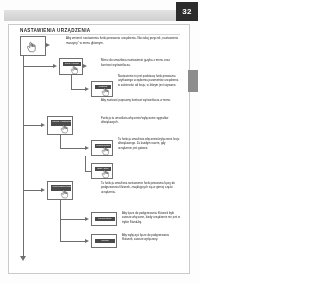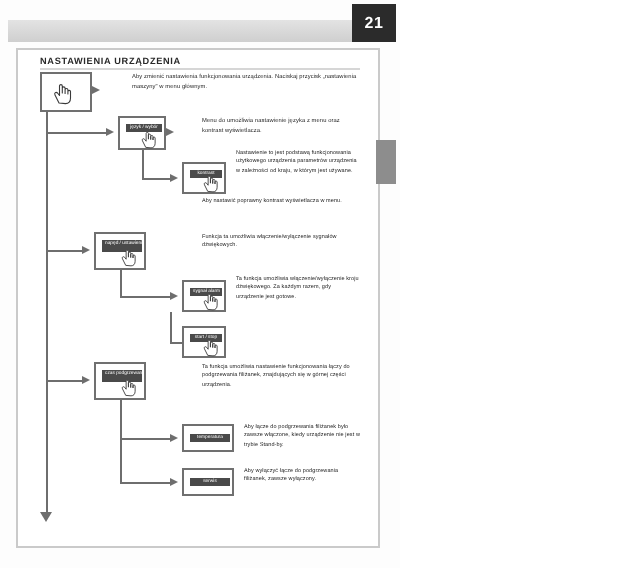--- a/index.html
+++ b/index.html
@@ -105,21 +105,21 @@
     letter-spacing:.05px;
   }
   .para.small{font-size:2.75px;}
 </style>
 </head>
 <body>
 
 <div class="page">
 
   <div class="header-bar"></div>
-  <div class="page-badge">21</div>
+  <div class="page-badge">32</div>
 
   <div class="frame"></div>
   <div class="section-title">NASTAWIENIA URZĄDZENIA</div>
   <div class="title-rule"></div>
 
   <div class="edge-tab"></div>
 
   <div class="spine"></div>
   <div class="spine-arrow"></div>
 

